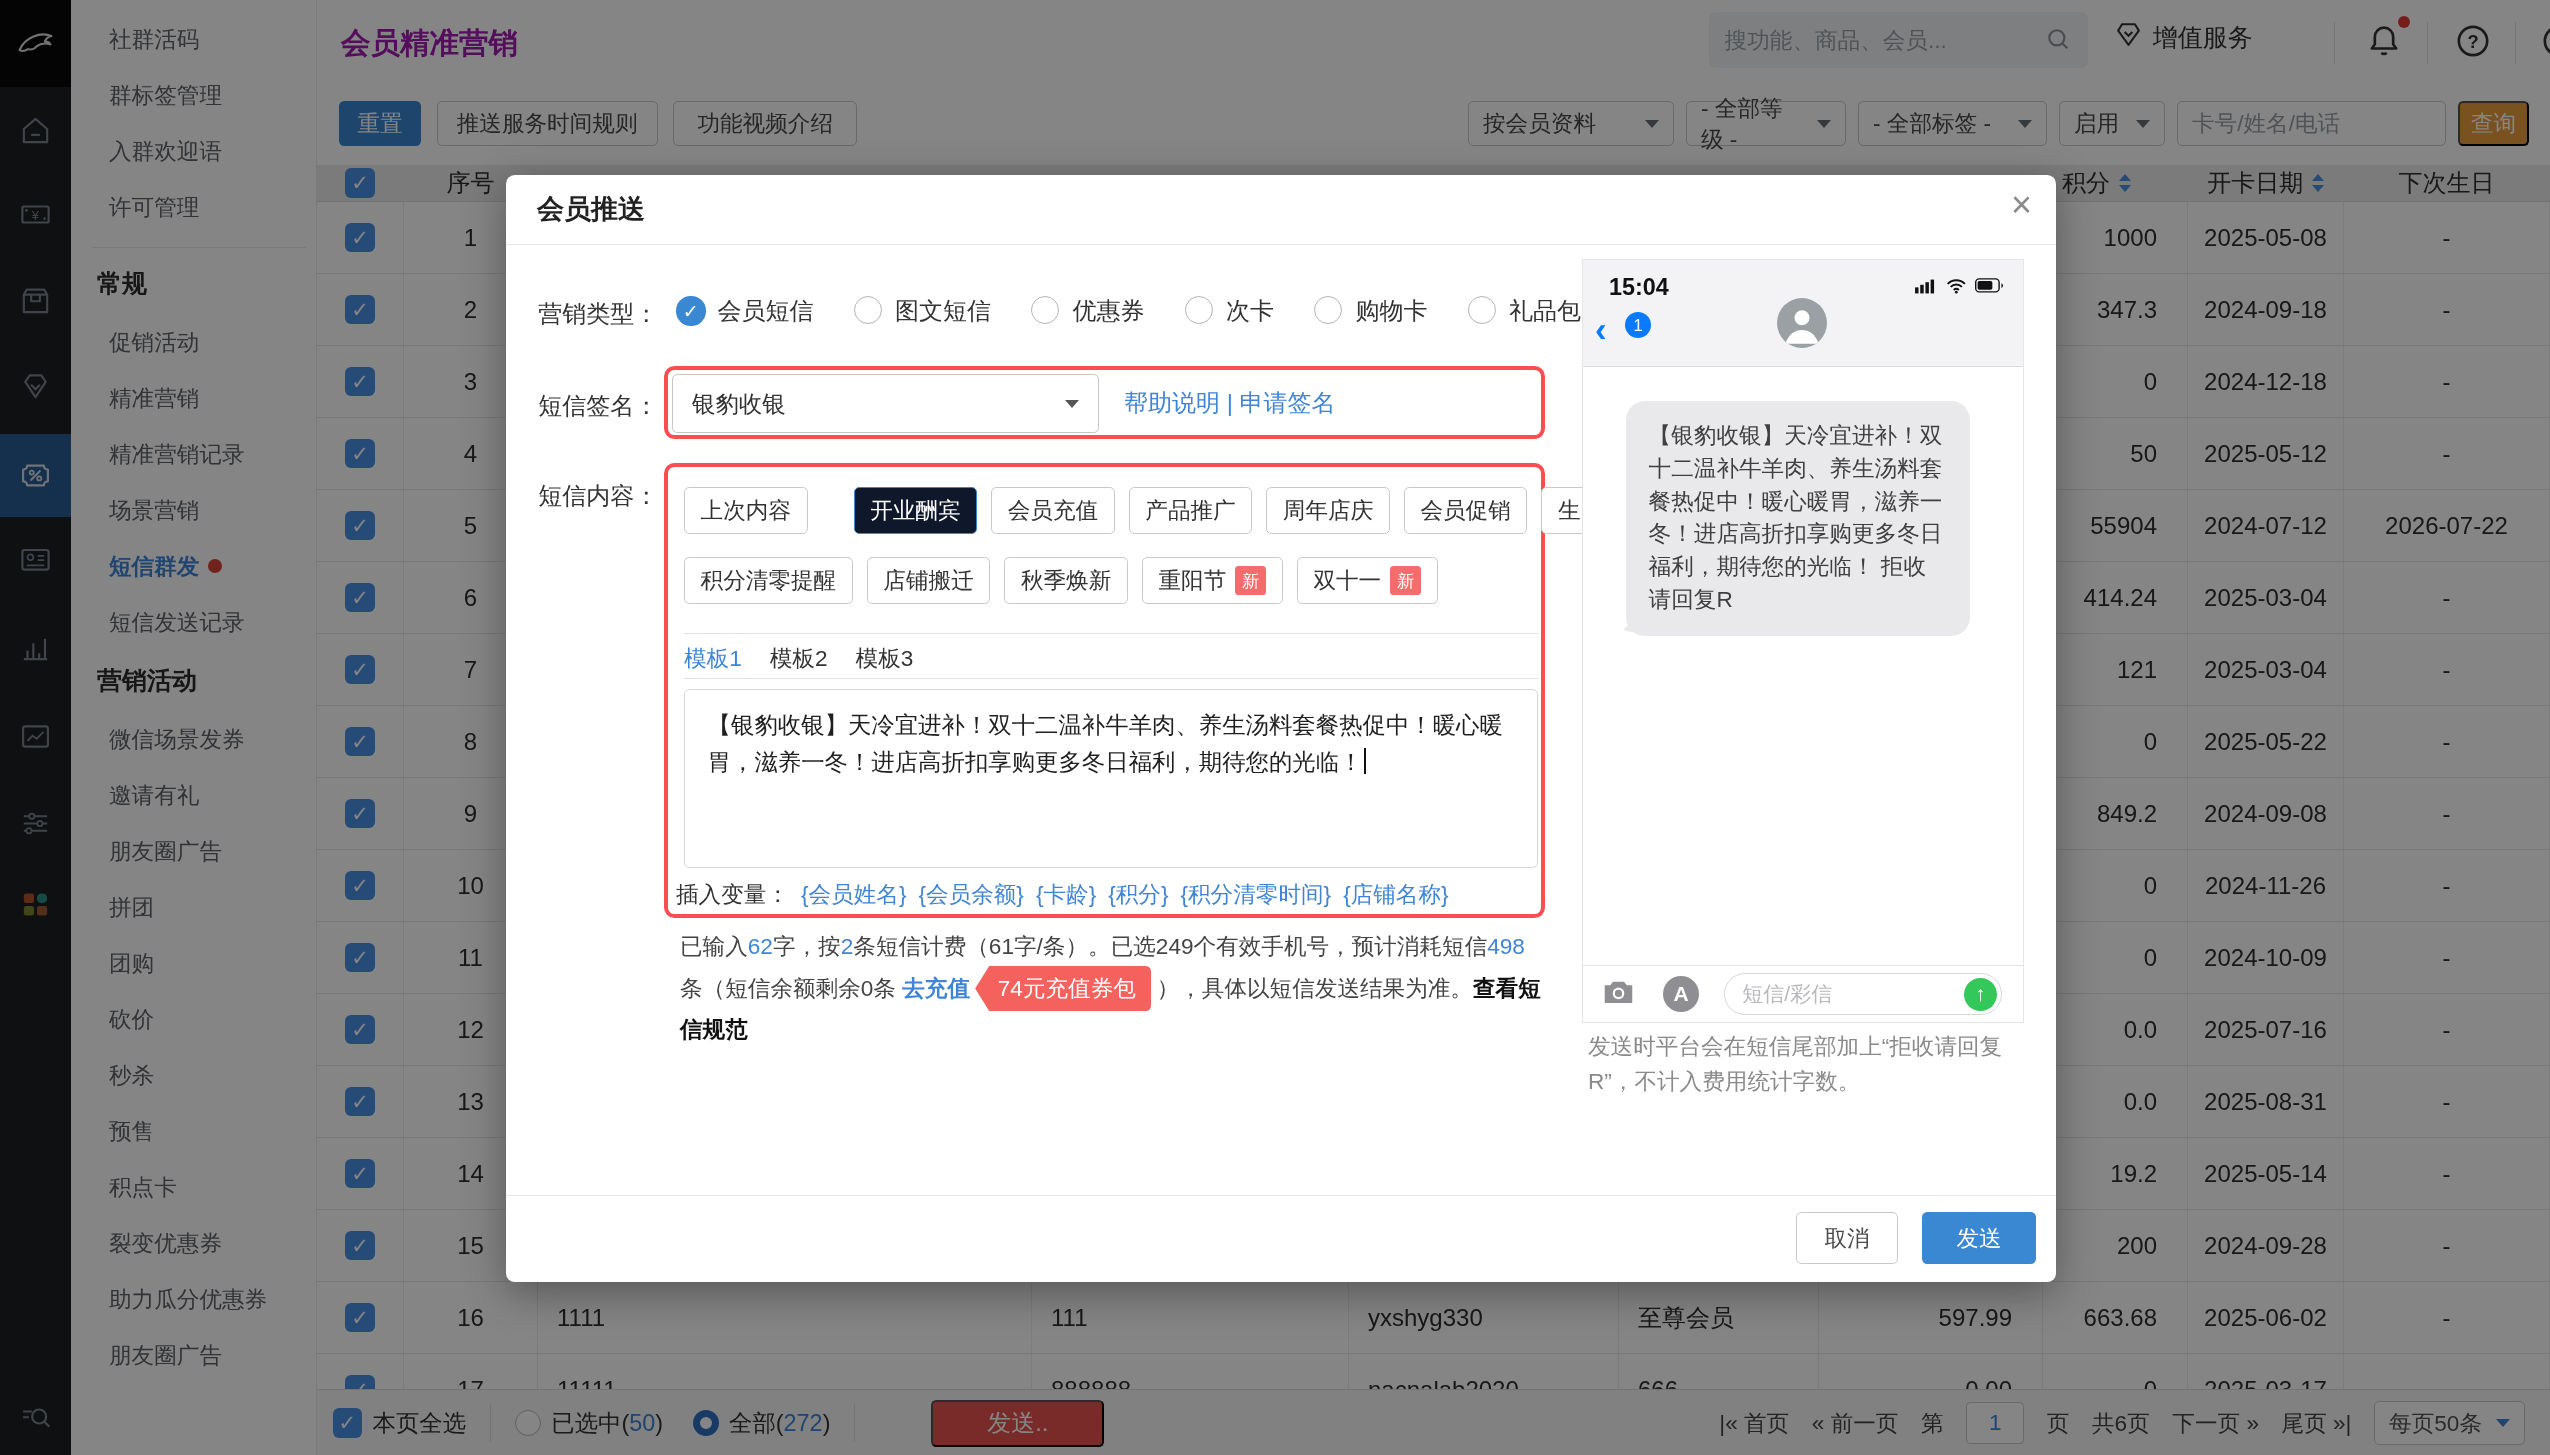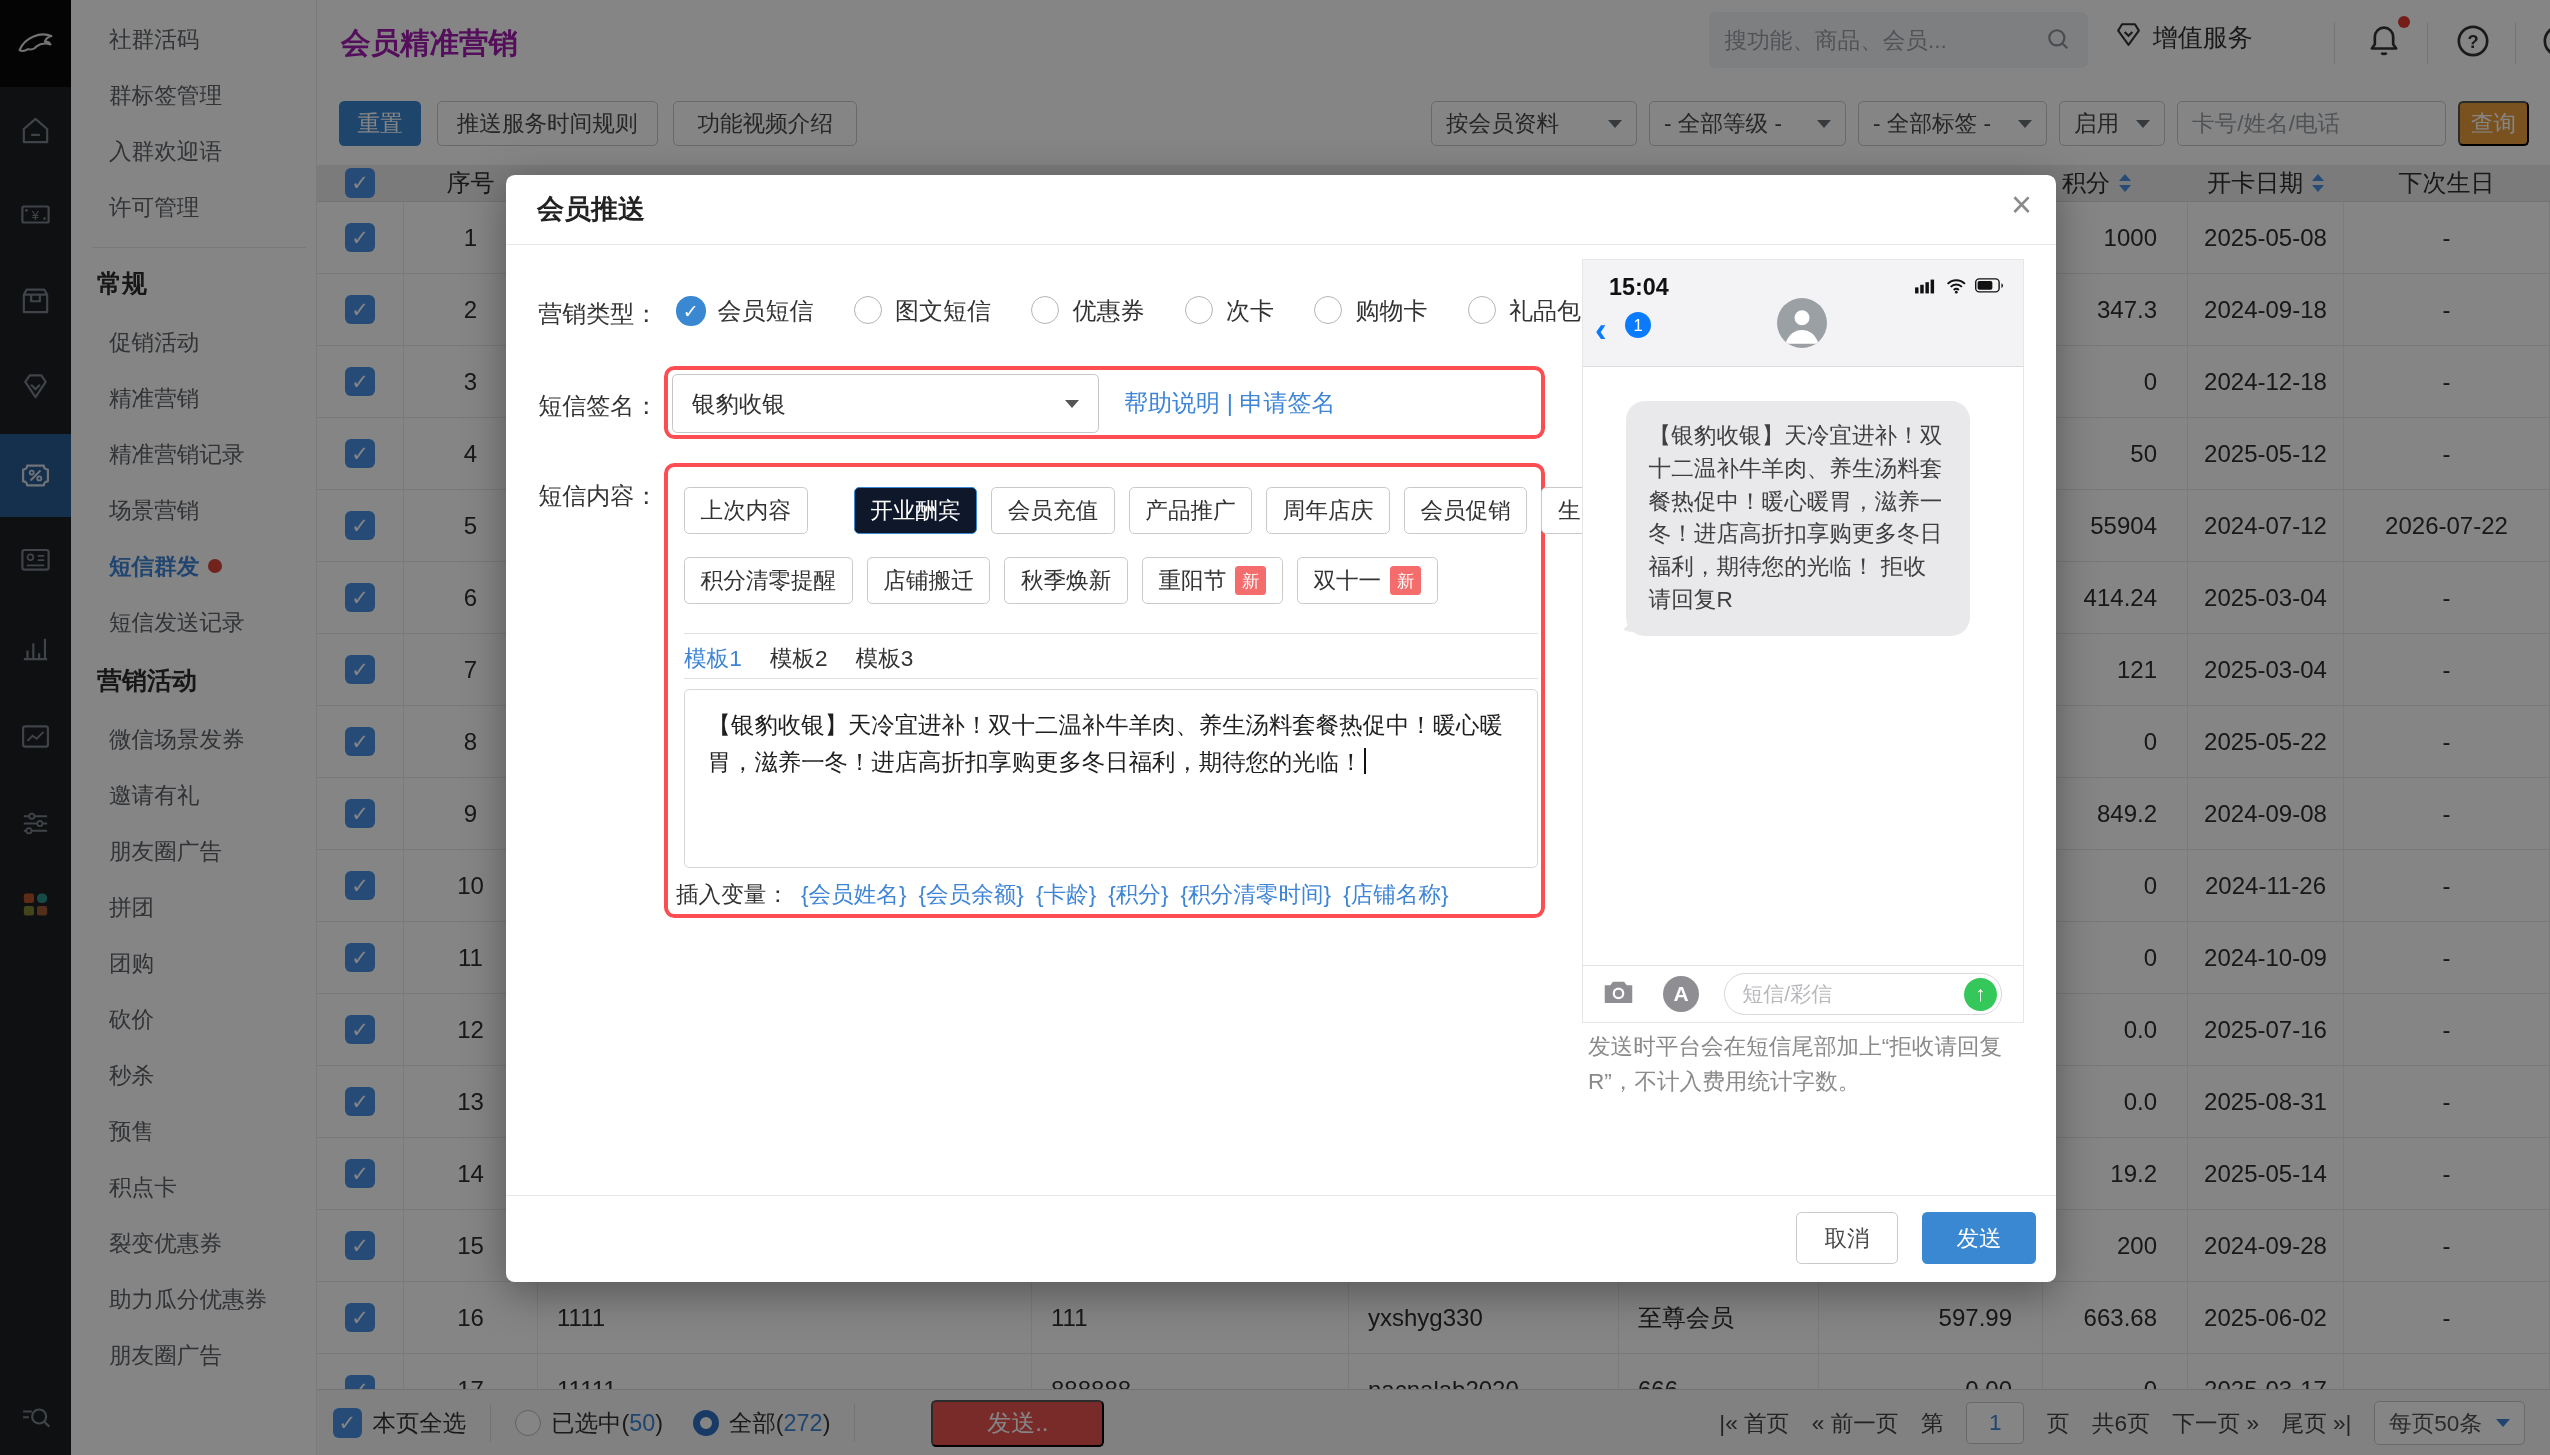--- a/index.html
+++ b/index.html
@@ -354,21 +354,21 @@
   <div class="tb-left">
     <button class="btn primary" style="width:82px">重置</button>
     <button class="btn ghost" style="width:221px">推送服务时间规则</button>
     <button class="btn ghost" style="width:184px">功能视频介绍</button>
   </div>
   <div class="tb-right">
     <div class="select" style="width:206px">
       <span>按会员资料</span>
         <span class="caret"></span>
     </div>
-    <div class="select" style="width:197px">
+    <div class="select" style="width:160px">
       <span>- 全部等级 -</span>
         <span class="caret"></span>
     </div>
     <div class="select" style="width:189px">
       <span>- 全部标签 -</span>
         <span class="caret"></span>
     </div>
     <div class="select" style="width:106px">
       <span>启用</span>
         <span class="caret"></span>
@@ -810,20 +810,21 @@
   </div>
   <div class="vars" id="vars-row">
       <span>插入变量：</span>
       <span class="var">{会员姓名}</span>
       <span class="var">{会员余额}</span>
       <span class="var">{卡龄}</span>
       <span class="var">{积分}</span>
       <span class="var">{积分清零时间}</span>
       <span class="var">{店铺名称}</span>
     </div>
+  <div class="stats" id="stats-line"><span>已输入</span><span class="blue">62</span><span>字，按</span><span class="blue">2</span><span>条短信计费（61字/条）。已选249个有效手机号，预计消耗短信</span><span class="blue">498</span><span>条（短信余额剩余0条 </span><span class="bluebold">去充值</span><span class="ribbon">74元充值券包</span><span>），具体以短信发送结果为准。</span><span class="bold">查看短信规范</span></div>
 
   <div class="phone">
     <div class="ph-head">
       <div class="ph-time">15:04</div>
       <div class="ph-status">
         <svg width="22.6" height="17.3" viewBox="0 0 26 20">
             <rect x="0" y="12" width="4" height="7" fill="#111"></rect>
             <rect x="6" y="9" width="4" height="10" fill="#111"></rect>
             <rect x="12" y="6" width="4" height="13" fill="#111"></rect>
             <rect x="18" y="3" width="4" height="16" fill="#111"></rect>

